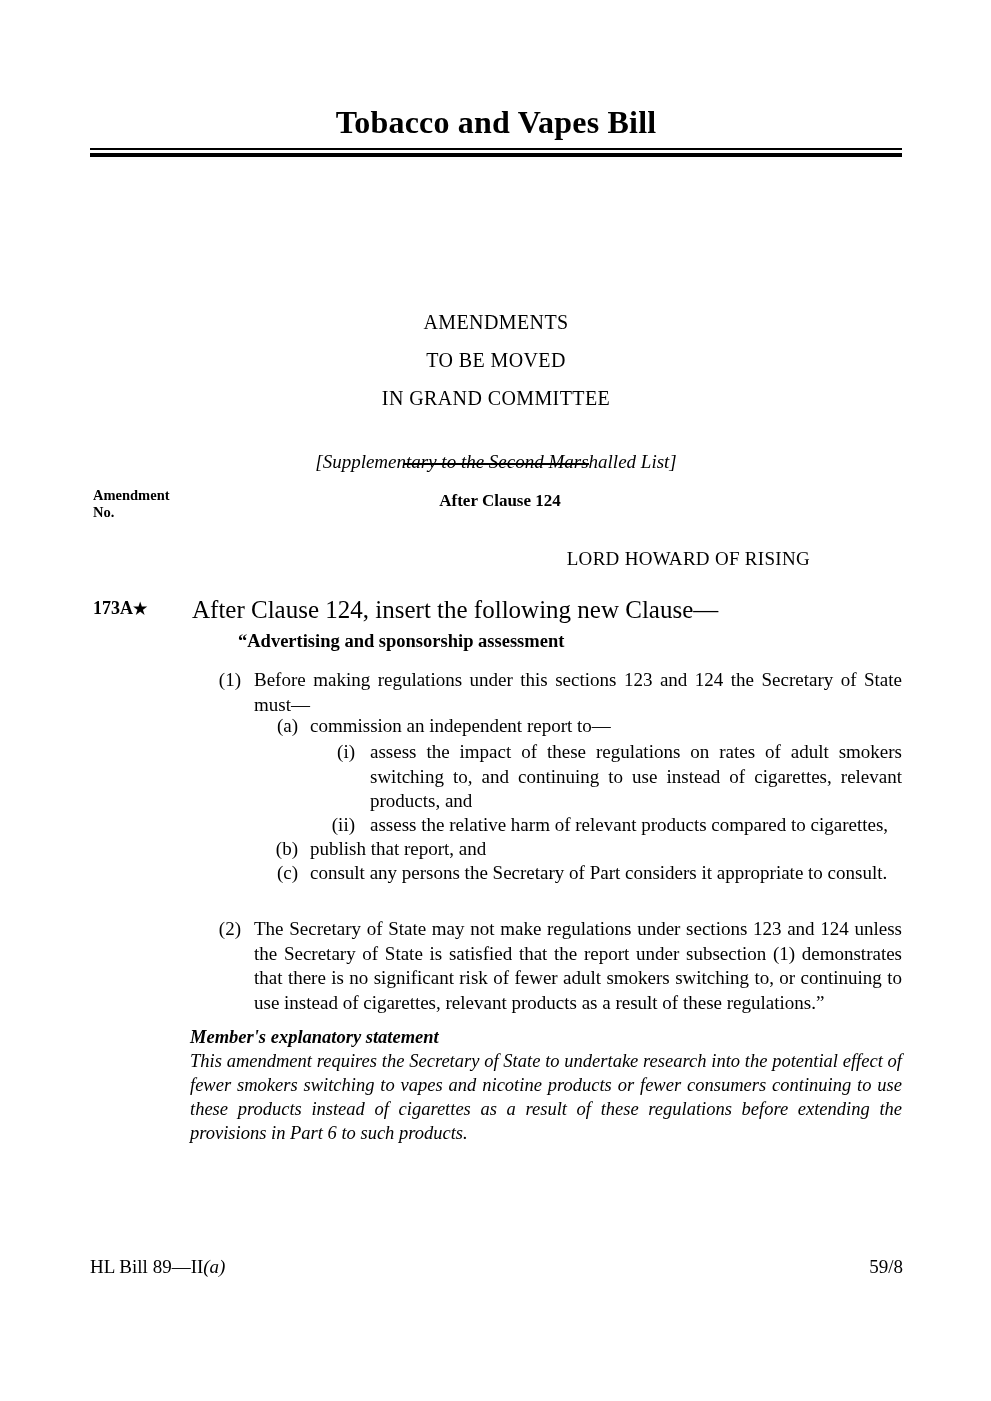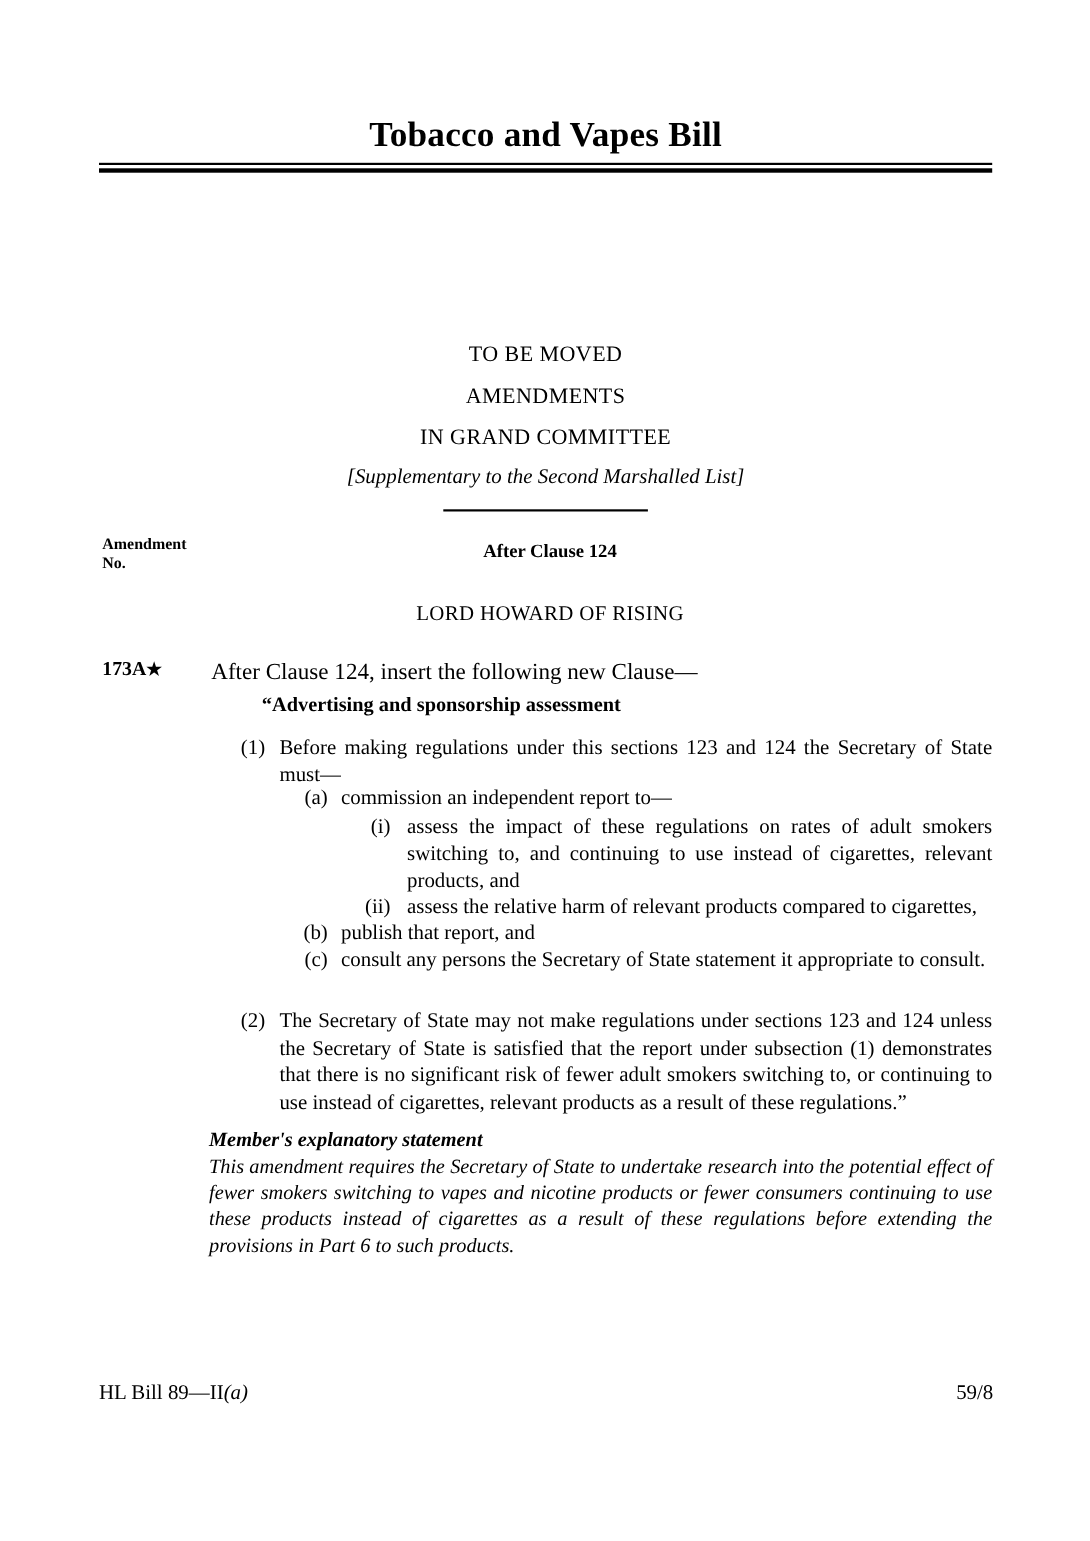--- a/index.html
+++ b/index.html
@@ -60,21 +60,21 @@
     text-align: center;
   }
   .heading-line {
     font-size: 20px;
     line-height: 38px;
     letter-spacing: 0.4px;
   }
   .heading-sub {
     font-size: 19px;
     font-style: italic;
-    margin-top: 4px;
+    margin-top: 32px;
     line-height: 26px;
   }
   .short-rule {
     position: absolute;
     left: 403px;
     top: 463px;
     width: 186px;
     height: 2px;
     background: #000;
   }
@@ -98,21 +98,21 @@
     width: 620px;
     text-align: center;
     font-size: 17px;
     font-weight: bold;
   }
   .sponsor {
     position: absolute;
     left: 190px;
     top: 548px;
     width: 620px;
-    text-align: center;
+    text-align: right;
     font-size: 19px;
     letter-spacing: 0.3px;
   }
 
   
   .amend-no {
     position: absolute;
     left: 93px;
     top: 598px;
     font-size: 18px;
@@ -122,21 +122,21 @@
   .star {
     font-size: 16px;
     line-height: 1;
   }
 
   .amend-lead {
     position: absolute;
     left: 192px;
     top: 598px;
     width: 710px;
-    font-size: 21px;
+    font-size: 25px;
     line-height: 24px;
   }
 
   .clause-title {
     position: absolute;
     left: 238px;
     top: 631px;
     font-size: 18.5px;
     font-weight: bold;
   }
@@ -231,22 +231,22 @@
 </head>
 <body>
 
 <div class="page">
 
   <div class="doc-title">Tobacco and Vapes Bill</div>
   <div class="title-rule thin"></div>
   <div class="title-rule thick"></div>
 
   <div class="headings">
+    <div class="heading-line">AMENDMENTS</div>
     <div class="heading-line">TO BE MOVED</div>
-    <div class="heading-line">AMENDMENTS</div>
     <div class="heading-line">IN GRAND COMMITTEE</div>
     <div class="heading-sub">[Supplementary to the Second Marshalled List]</div>
   </div>
   <div class="short-rule"></div>
 
   <div class="margin-label">
     <div>Amendment</div>
     <div>No.</div>
   </div>
 
@@ -279,21 +279,21 @@
     <span class="txt">assess the relative harm of relevant products compared to cigarettes,</span>
   </div>
 
   <div class="row lvl2 nojust" style="top:837px;">
     <span class="mark">(b)</span>
     <span class="txt">publish that report, and</span>
   </div>
 
   <div class="row lvl2" style="top:861px;">
     <span class="mark">(c)</span>
-    <span class="txt">consult any persons the Secretary of State statement it appropriate to consult.</span>
+    <span class="txt">consult any persons the Secretary of Part considers it appropriate to consult.</span>
   </div>
 
   <div class="row lvl1" style="top:917px;">
     <span class="mark">(2)</span>
     <span class="txt">The Secretary of State may not make regulations under sections 123 and 124 unless the Secretary of State is satisfied that the report under subsection (1) demonstrates that there is no significant risk of fewer adult smokers switching to, or continuing to use instead of cigarettes, relevant products as a result of these regulations.”</span>
   </div>
 
   <div class="explan">
     <span class="explan-head">Member's explanatory statement</span>
     <span class="explan-body">This amendment requires the Secretary of State to undertake research into the potential effect of fewer smokers switching to vapes and nicotine products or fewer consumers continuing to use these products instead of cigarettes as a result of these regulations before extending the provisions in Part 6 to such products.</span>

